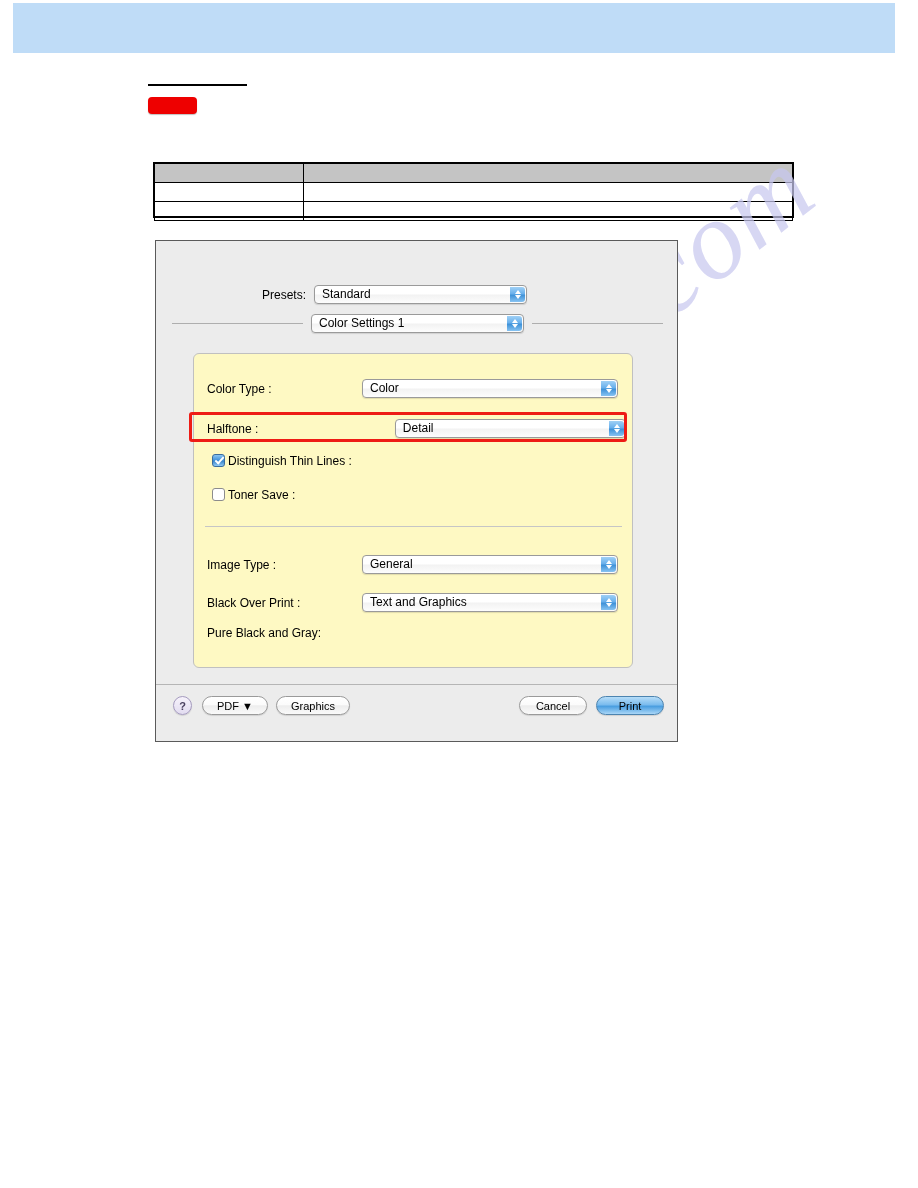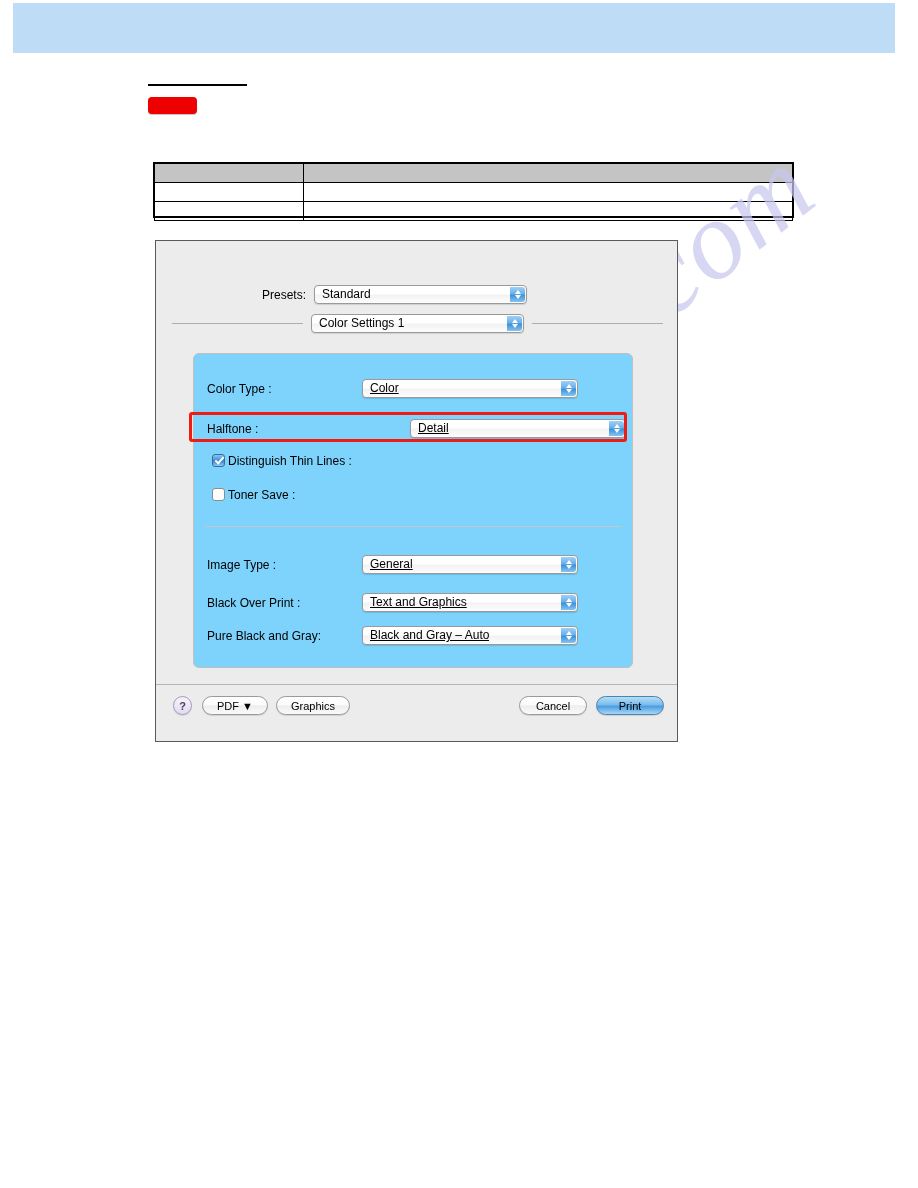--- a/index.html
+++ b/index.html
@@ -207,39 +207,39 @@
   .rule { height: 1px; background: #aeaeae; flex: 1; }
   #pane-row .popup { width: 213px; margin: 0 8px; }
 
   
   .inner-panel {
     position: absolute;
     left: 37px;
     top: 112px;
     width: 440px;
     height: 315px;
-    background: #7dd3fc;
+    background: #fef9c3;
     border: 1px solid #c0c0c0;
     border-radius: 6px;
     box-sizing: border-box;
   }
 
   .panel-row {
     position: absolute;
     left: 11px;
     width: 421px;
     display: flex;
     align-items: center;
   }
   .panel-row .field-label {
     width: 155px;
     text-align: left;
     padding-left: 2px;
   }
-  .panel-row .popup { width: 216px; text-decoration: underline; }
+  .panel-row .popup { width: 256px; }
 
   #row-colortype  { top: 25px; }
   #row-halftone   { top: 65px; gap: 48px; }
   #row-imagetype  { top: 201px; }
   #row-blackover  { top: 239px; }
   #row-pureblack  { top: 272px; }
 
   .red-highlight {
     position: absolute;
     left: 189px;
@@ -459,27 +459,20 @@
         <span class="popup-text">Text and Graphics</span>
         <span class="arrows">
           <span class="tri-up"></span>
             <span class="tri-dn"></span>
         </span>
       </div>
     </div>
 
     <div class="panel-row" id="row-pureblack">
       <span class="field-label">Pure Black and Gray:</span>
-      <div class="popup">
-        <span class="popup-text">Black and Gray – Auto</span>
-        <span class="arrows">
-          <span class="tri-up"></span>
-            <span class="tri-dn"></span>
-        </span>
-      </div>
     </div>
 
   </div>
 
   <div class="footer-sep"></div>
 
   <div class="footer">
     <div class="btn" id="help-button">?</div>
     <div class="btn" id="pdf-button">PDF ▼</div>
     <div class="btn" id="preview-button">Graphics</div>

